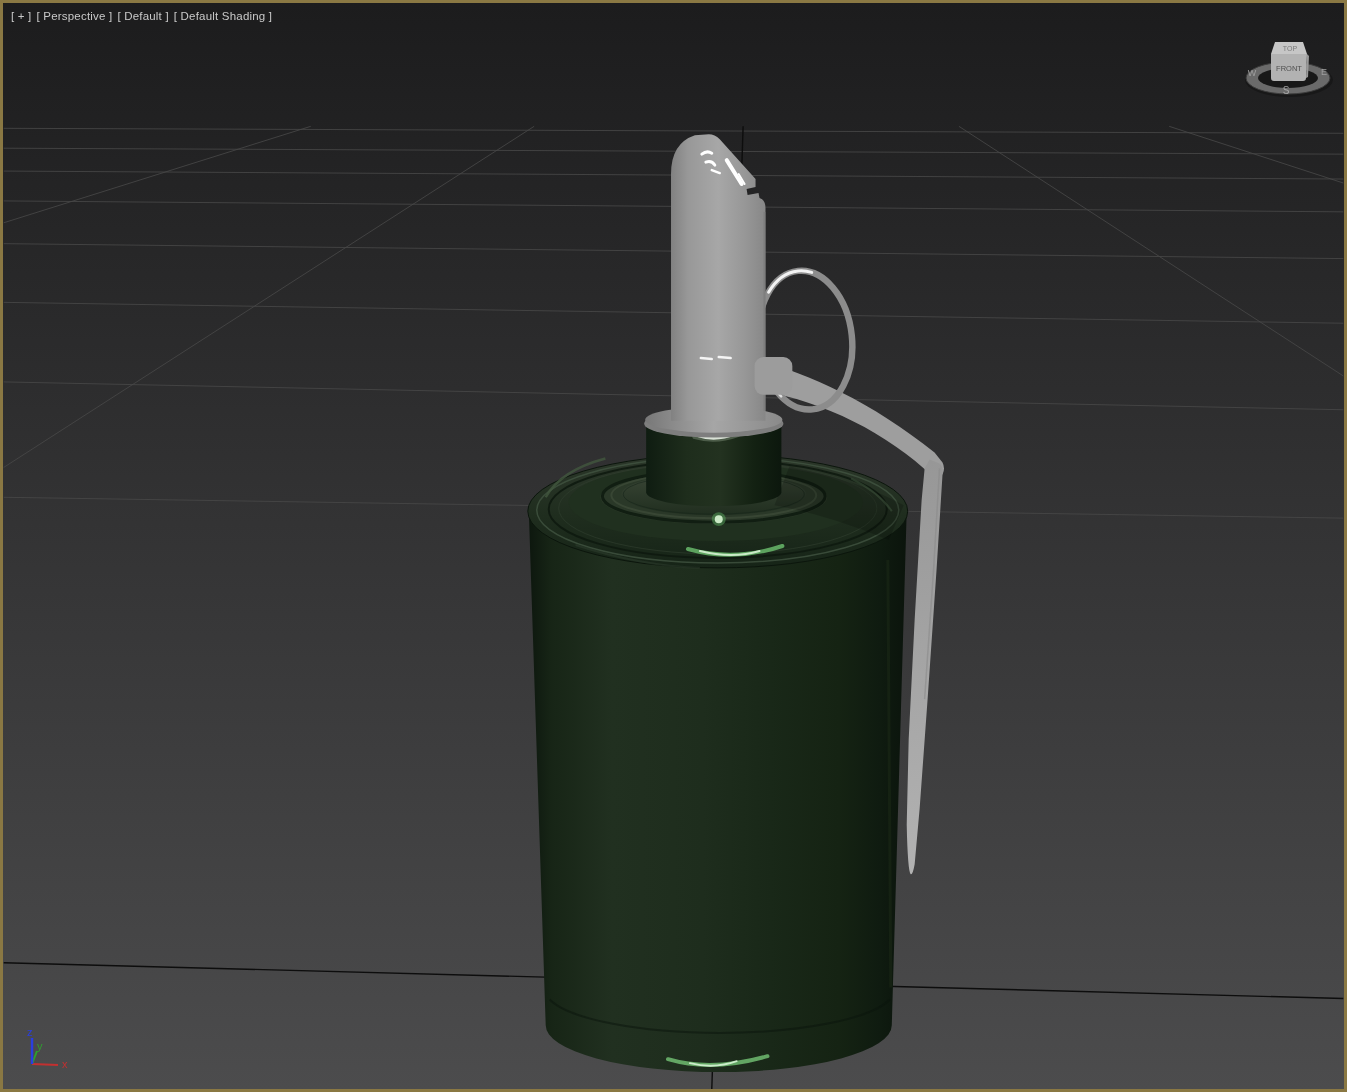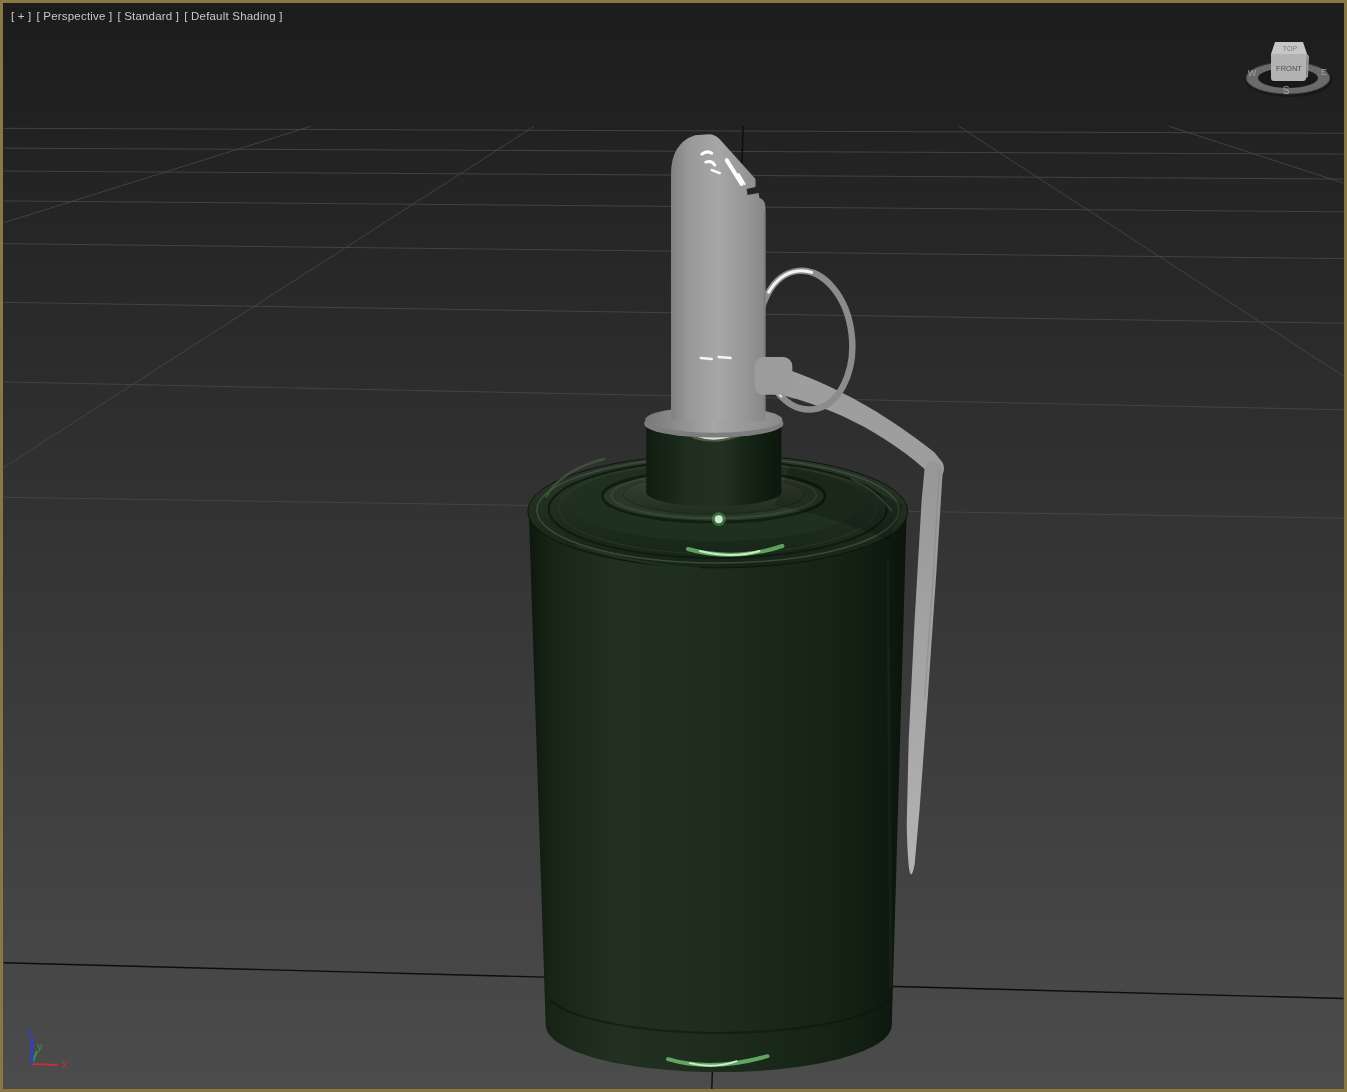--- a/index.html
+++ b/index.html
@@ -163,21 +163,21 @@
         <path d="M 739,172 L 745,182" fill="none" stroke="#ffffff" stroke-width="2" stroke-linecap="round"></path>
         <path d="M 701,357 L 712,358" fill="none" stroke="#f5f5f5" stroke-width="2.5" stroke-linecap="round"></path>
         <path d="M 719,356 L 731,357" fill="none" stroke="#f5f5f5" stroke-width="2.5" stroke-linecap="round"></path>
       </g>
     </g>
   </svg>
 
   <div class="vp-label" style="color: rgb(201, 201, 201);">
     <span>[ + ]</span>
     <span>[ Perspective ]</span>
-    <span>[ Standard ]</span>
+    <span>[ Default ]</span>
     <span>[ Default Shading ]</span>
   </div>
 
   <svg class="viewcube" viewBox="0 0 100 84" width="100" height="84">
     <ellipse cx="48" cy="51" rx="44" ry="17" fill="#000000" opacity="0.25"></ellipse>
     <ellipse cx="47" cy="49" rx="42" ry="16" fill="#6a6a6a"></ellipse>
     <ellipse cx="47" cy="49" rx="42" ry="16" fill="none" stroke="#3c3c3c" stroke-width="1"></ellipse>
     <ellipse cx="47" cy="49" rx="30" ry="10" fill="#181818"></ellipse>
     <text x="11" y="47" font-size="9" fill="#9f9f9f" text-anchor="middle">W</text>
     <text x="83" y="46" font-size="9" fill="#9f9f9f" text-anchor="middle">E</text>

